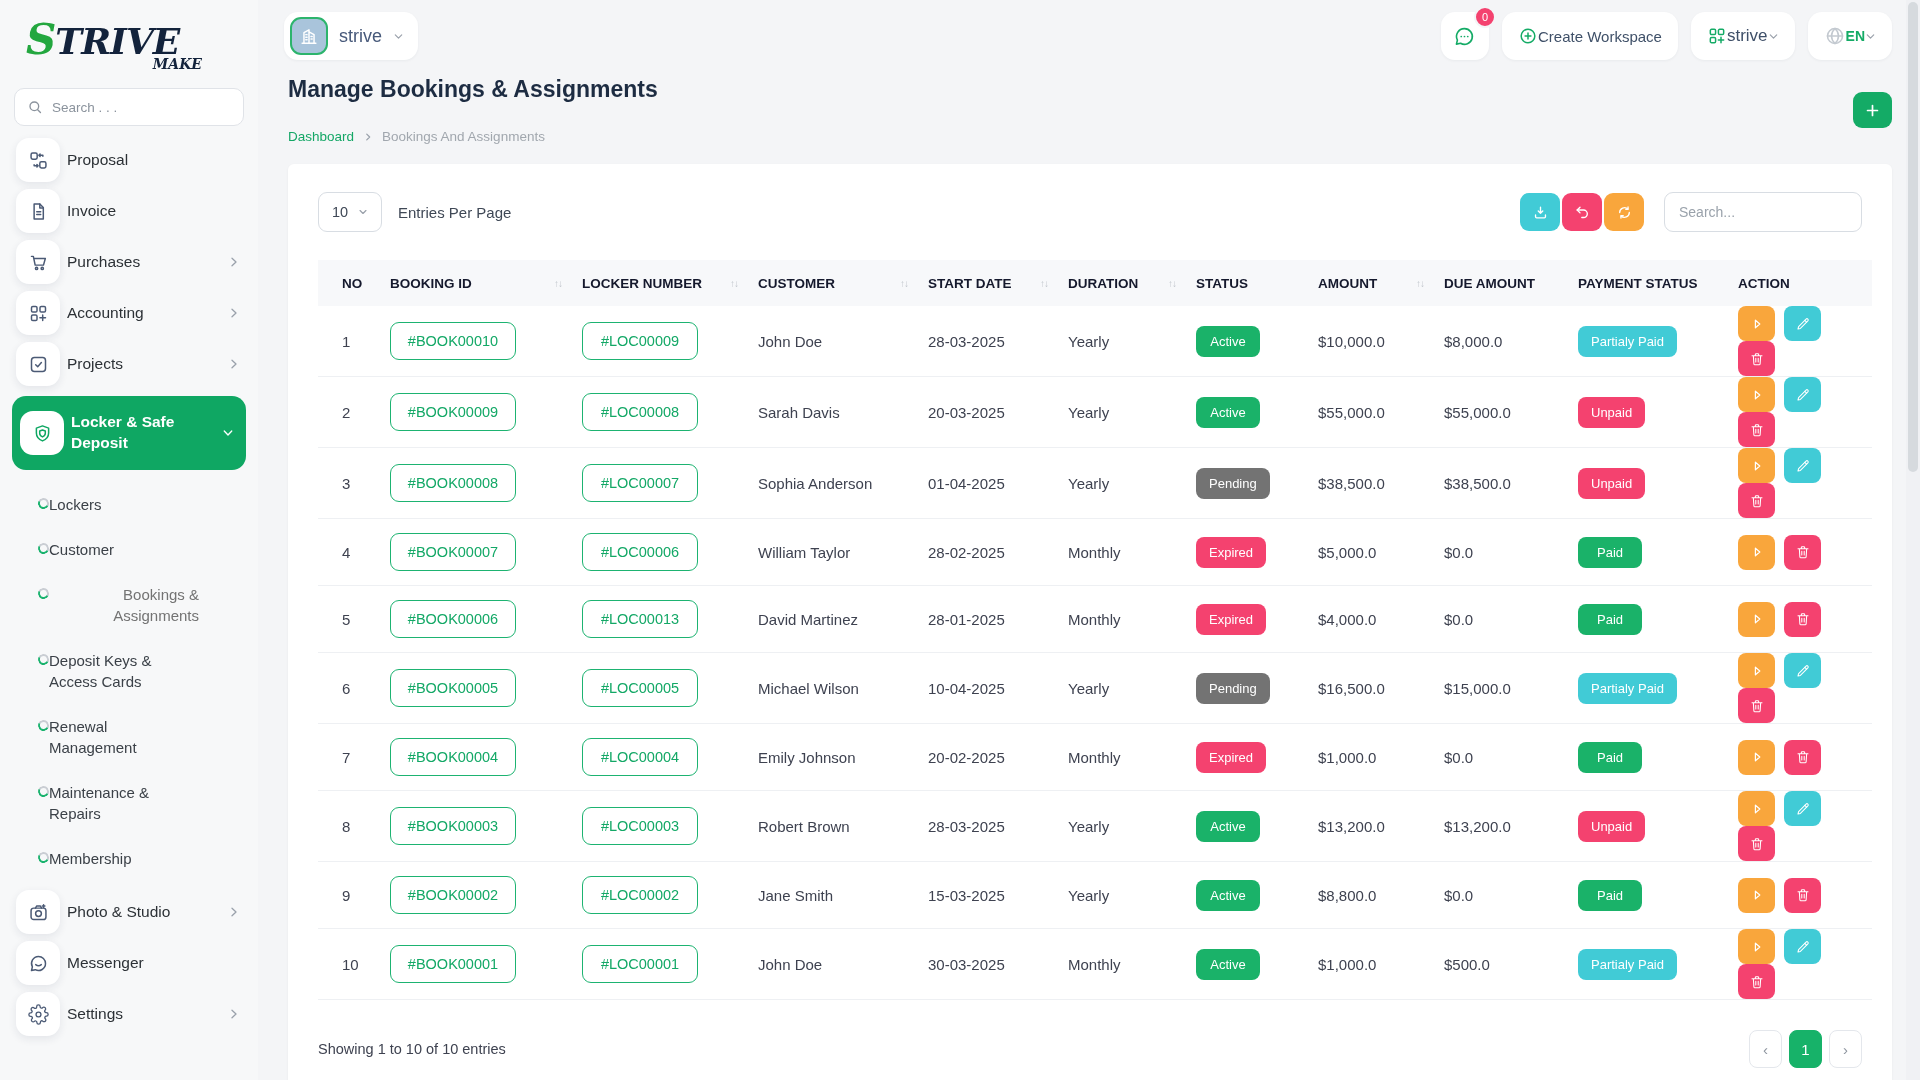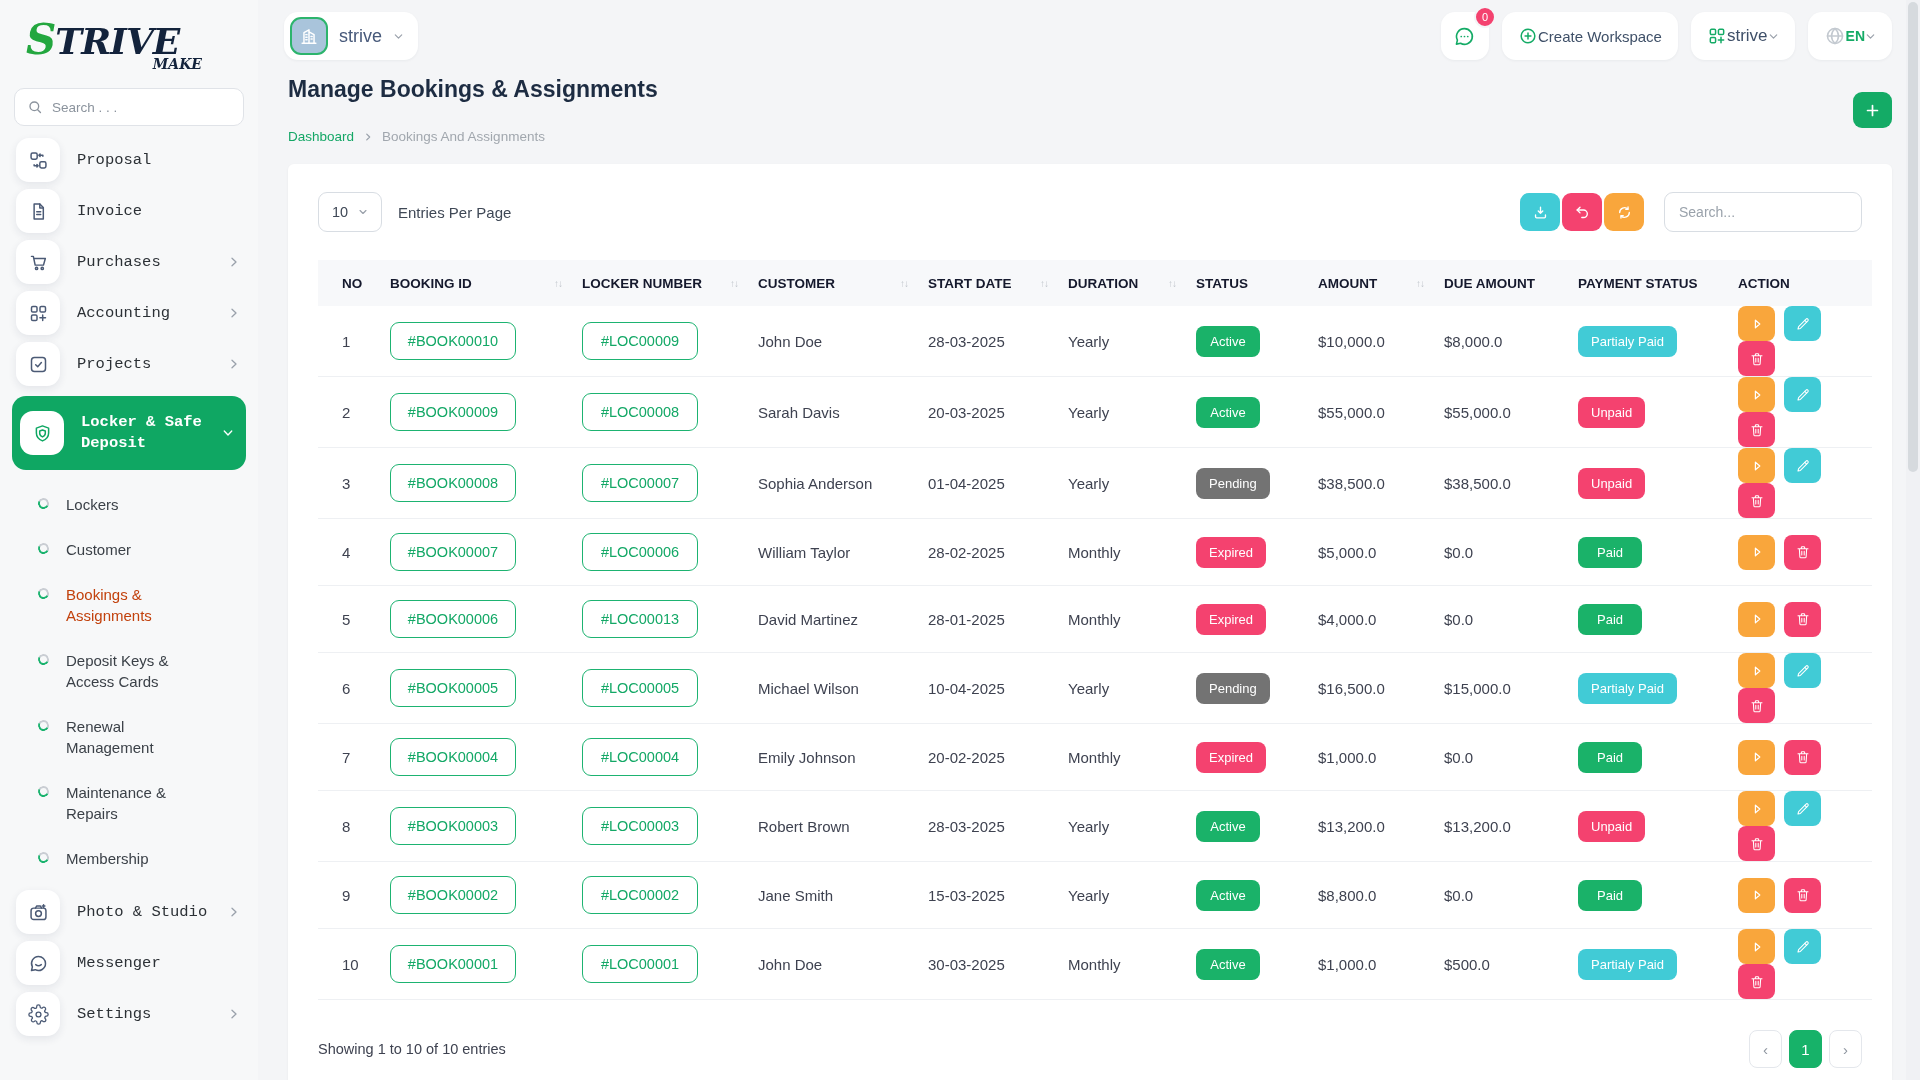--- a/index.html
+++ b/index.html
@@ -11,35 +11,35 @@
   aside { width:258px; min-width:258px; height:100%; background:#f7f8f9; padding:14px 12px 0 12px; overflow:hidden; }
   .logo { padding:4px 4px 0 14px; height:60px; }
   .logo-row { font-family:"DejaVu Serif", serif; font-style:italic; font-weight:bold; font-size:36px; line-height:1.05; letter-spacing:-1px; white-space:nowrap; }
   .logo-s { color:#23a73f; font-size:42px; }
   .logo-rest { color:#13233c; }
   .logo-sub { font-family:"DejaVu Serif", serif; font-style:italic; font-weight:bold; font-size:14px; color:#13233c; text-align:right; padding-right:40px; margin-top:-6px; }
   .side-search { margin:14px 2px 10px 2px; height:38px; background:#fff; border:1px solid #e0e3e8; border-radius:10px; display:flex; align-items:center; gap:9px; padding:0 12px; }
   .side-search svg { width:16px; height:16px; color:#8b939d; }
   .side-search input { border:none; outline:none; flex:1; font-size:13.5px; color:#4b535d; background:transparent; font-family:"Liberation Sans",sans-serif; }
   .side-search input::placeholder { color:#8b939d; }
-  .nav-item { display:flex; align-items:center; gap:17px; height:48px; margin:3px 0; padding:0 6px 0 4px; border-radius:14px; cursor:pointer;font-family:Liberation Mono, monospace; }
+  .nav-item { display:flex; align-items:center; gap:7px; height:48px; margin:3px 0; padding:0 6px 0 4px; border-radius:14px; cursor:pointer; }
   .icon-box { width:44px; height:44px; min-width:44px; border-radius:13px; background:#fff; box-shadow:0 3px 8px rgba(35,48,74,0.09); display:grid; place-items:center; color:#4b5a75; }
   .icon-box svg { width:21px; height:21px; }
   .nav-label { font-size:15.5px; color:#2c3136; }
   .nav-chev { margin-left:auto; color:#9aa1ab; display:grid; place-items:center; }
   .nav-chev svg { width:12px; height:12px; }
   .nav-item.active { background:#0fa763; height:74px; margin:8px 0; padding:0 12px 0 8px; }
   .nav-item.active .icon-box { box-shadow:none; color:#0fa763; }
   .nav-item.active .nav-label { color:#fff; font-weight:700; line-height:1.35; max-width:125px; }
   .nav-item.active .nav-chev { color:#fff; }
   .sub-list { padding:4px 0 4px 0; }
-  .sub-item { display:flex; align-items:flex-start; gap:17px; padding:12px 4px 12px 26px; cursor:pointer; }
+  .sub-item { display:flex; align-items:flex-start; gap:0; padding:12px 4px 12px 26px; cursor:pointer; }
   .sub-bullet { width:11px; height:11px; min-width:11px; margin-top:4px; border-radius:50%; border:2px solid #c9cdd3; border-left-color:#18b26d; border-bottom-color:#18b26d; transform:rotate(-20deg); }
   .sub-label { font-size:15px; color:#3b4148; line-height:1.4; max-width:150px; }
-  .sub-item.active .sub-label { color:#c2410c; }
+  .sub-item.active .sub-label { color:#737373;text-align:right; }
 
   
   .main { flex:1; display:flex; flex-direction:column; overflow:hidden; padding-right:14px; }
   .topbar { height:68px; display:flex; align-items:center; padding:12px 14px 0 26px; }
   .ws-pill { background:#fff; border-radius:14px; padding:5px 14px 5px 6px; display:flex; align-items:center; gap:11px; box-shadow:0 1px 3px rgba(20,30,50,0.05); cursor:pointer; }
   .ws-icon { width:38px; height:38px; border-radius:11px; background:#a9c4db; border:2px solid #2cb46c; display:grid; place-items:center; color:#fff; }
   .ws-icon svg { width:22px; height:22px; }
   .ws-name { font-size:18px; color:#47597a; }
   .chev-sm { color:#9aa1ab; display:grid; place-items:center; }
   .chev-sm svg { width:11px; height:11px; }

